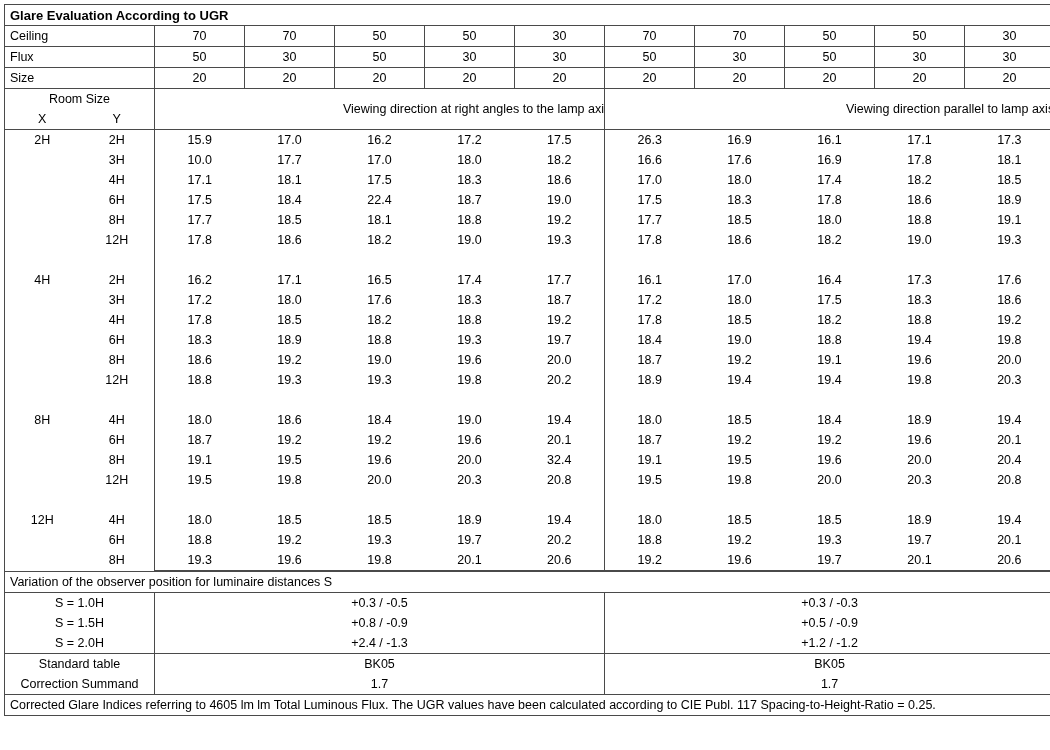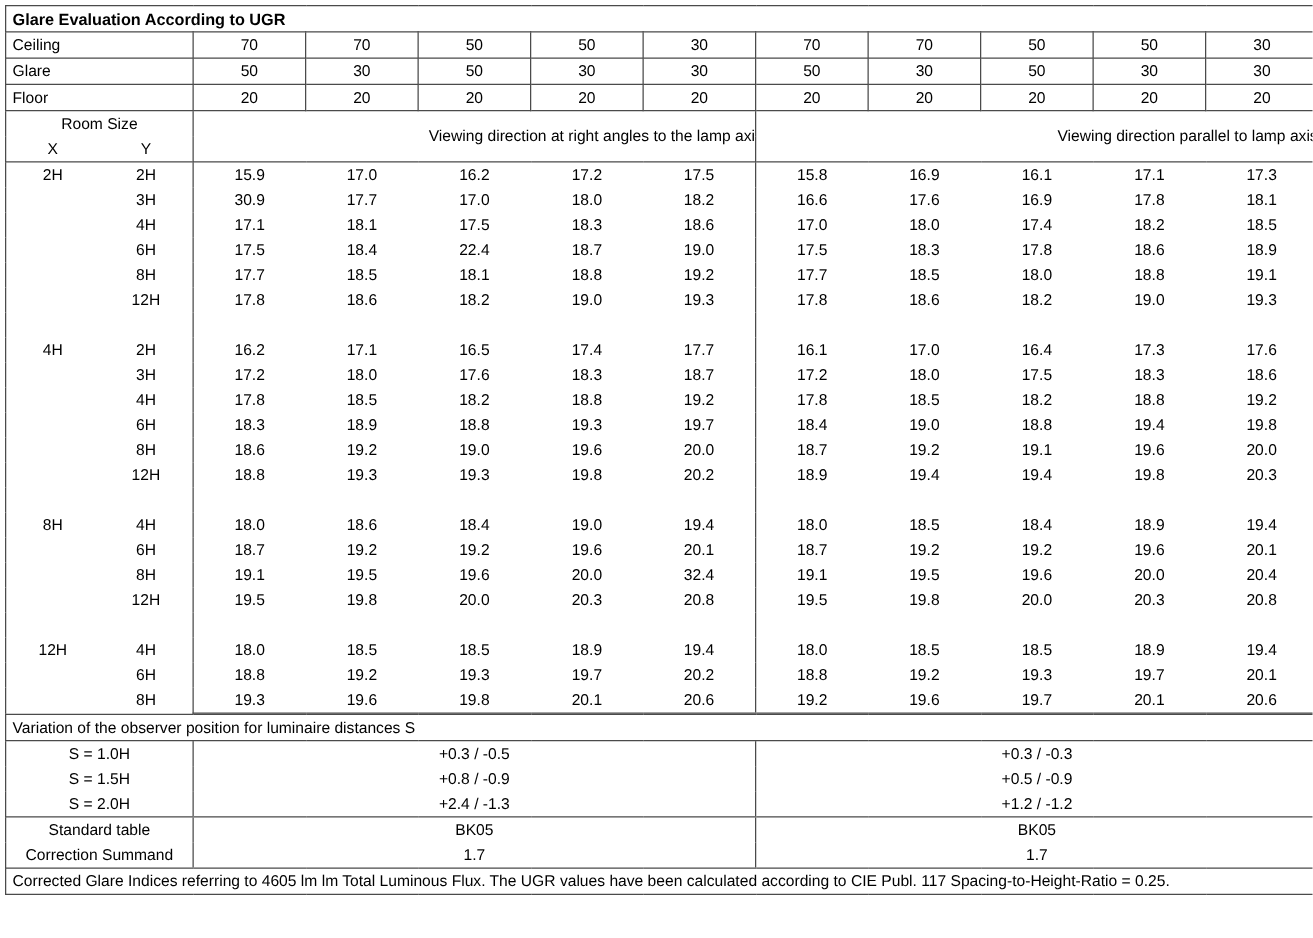--- a/index.html
+++ b/index.html
@@ -103,34 +103,34 @@
           <td class="num">50</td>
           <td class="num">50</td>
           <td class="num">30</td>
           <td class="num">70</td>
           <td class="num">70</td>
           <td class="num">50</td>
           <td class="num">50</td>
           <td class="num">30</td>
         </tr>
         <tr>
-          <td class="lbl" colspan="2">Glare</td>
-          <td class="num">50</td>
-          <td class="num">30</td>
-          <td class="num">50</td>
-          <td class="num">30</td>
-          <td class="num">30</td>
-          <td class="num">50</td>
-          <td class="num">30</td>
-          <td class="num">50</td>
-          <td class="num">30</td>
-          <td class="num">30</td>
-        </tr>
-        <tr>
-          <td class="lbl" colspan="2">Floor</td>
+          <td class="lbl" colspan="2">Flux</td>
+          <td class="num">50</td>
+          <td class="num">30</td>
+          <td class="num">50</td>
+          <td class="num">30</td>
+          <td class="num">30</td>
+          <td class="num">50</td>
+          <td class="num">30</td>
+          <td class="num">50</td>
+          <td class="num">30</td>
+          <td class="num">30</td>
+        </tr>
+        <tr>
+          <td class="lbl" colspan="2">Size</td>
           <td class="num">20</td>
           <td class="num">20</td>
           <td class="num">20</td>
           <td class="num">20</td>
           <td class="num">20</td>
           <td class="num">20</td>
           <td class="num">20</td>
           <td class="num">20</td>
           <td class="num">20</td>
           <td class="num">20</td>
@@ -145,30 +145,30 @@
           <td class="ctr" style="border-top:none;border-left:none;">Y</td>
         </tr>
         <tr>
           <td class="ctr nb bl bt">2H</td>
           <td class="ctr nb bt">2H</td>
           <td class="num nb bl bt">15.9</td>
           <td class="num nb bt">17.0</td>
           <td class="num nb bt">16.2</td>
           <td class="num nb bt">17.2</td>
           <td class="num nb bt">17.5</td>
-          <td class="num nb bl bt">15.8</td>
+          <td class="num nb bl bt">26.3</td>
           <td class="num nb bt">16.9</td>
           <td class="num nb bt">16.1</td>
           <td class="num nb bt">17.1</td>
           <td class="num nb br bt">17.3</td>
         </tr>
         <tr>
           <td class="ctr nb bl"></td>
           <td class="ctr nb">3H</td>
-          <td class="num nb bl">30.9</td>
+          <td class="num nb bl">10.0</td>
           <td class="num nb">17.7</td>
           <td class="num nb">17.0</td>
           <td class="num nb">18.0</td>
           <td class="num nb">18.2</td>
           <td class="num nb bl">16.6</td>
           <td class="num nb">17.6</td>
           <td class="num nb">16.9</td>
           <td class="num nb">17.8</td>
           <td class="num nb br">18.1</td>
         </tr>

